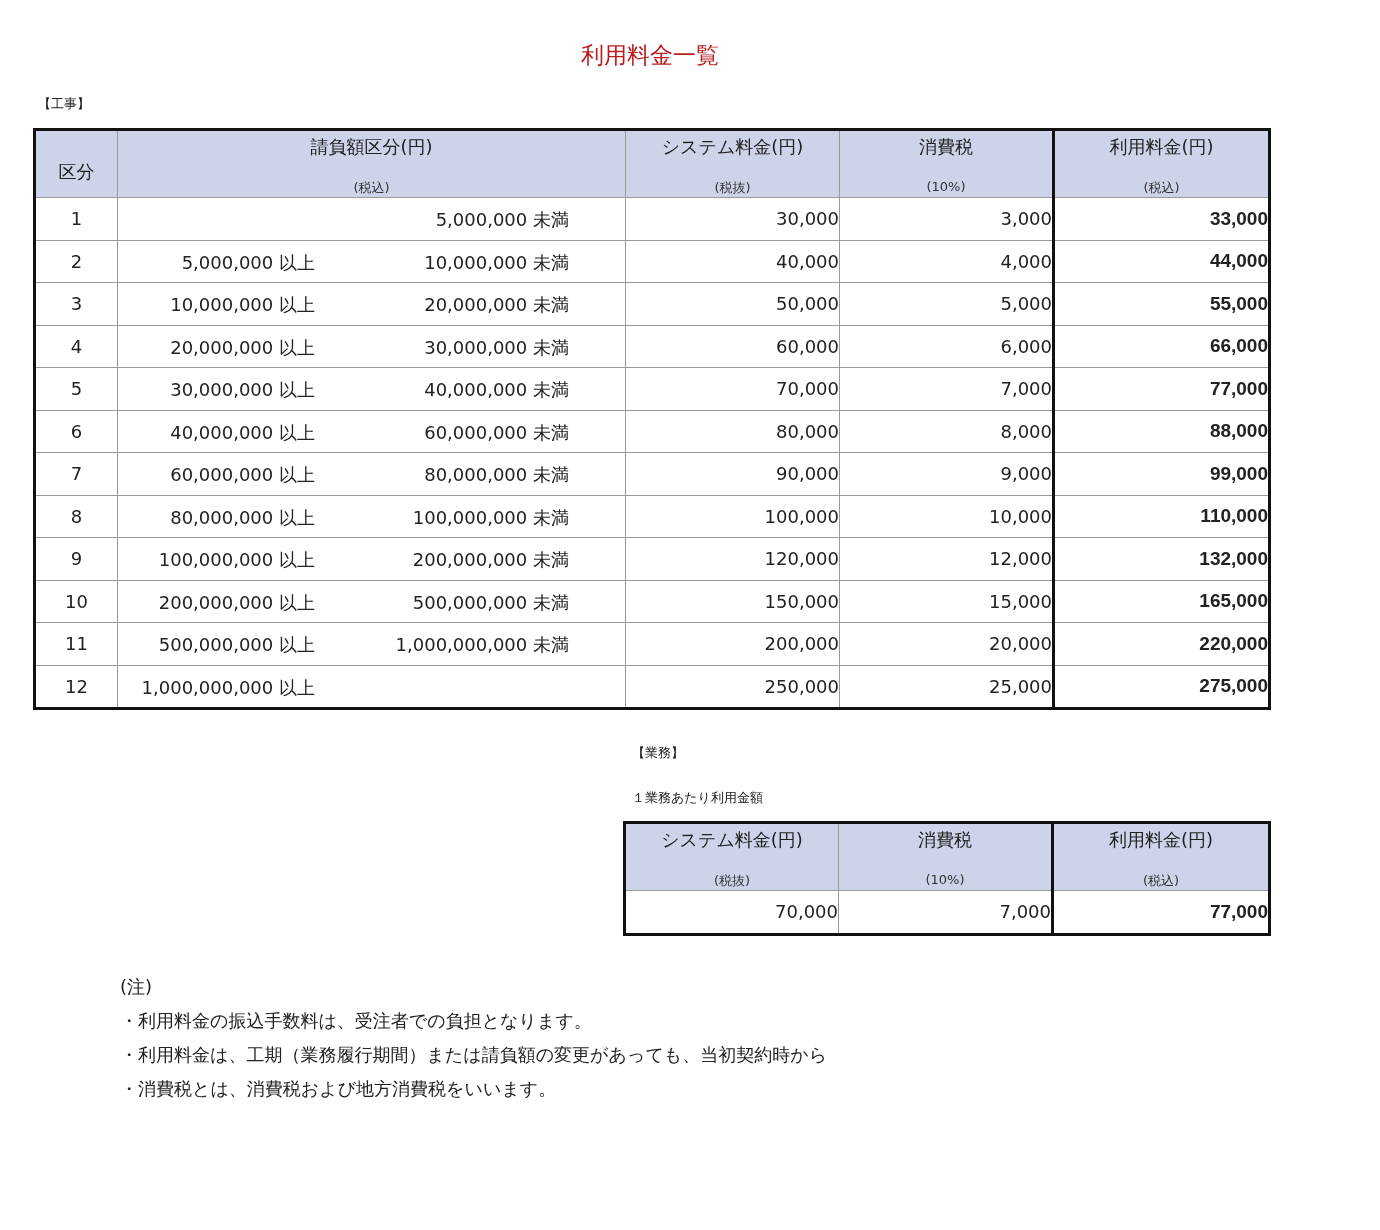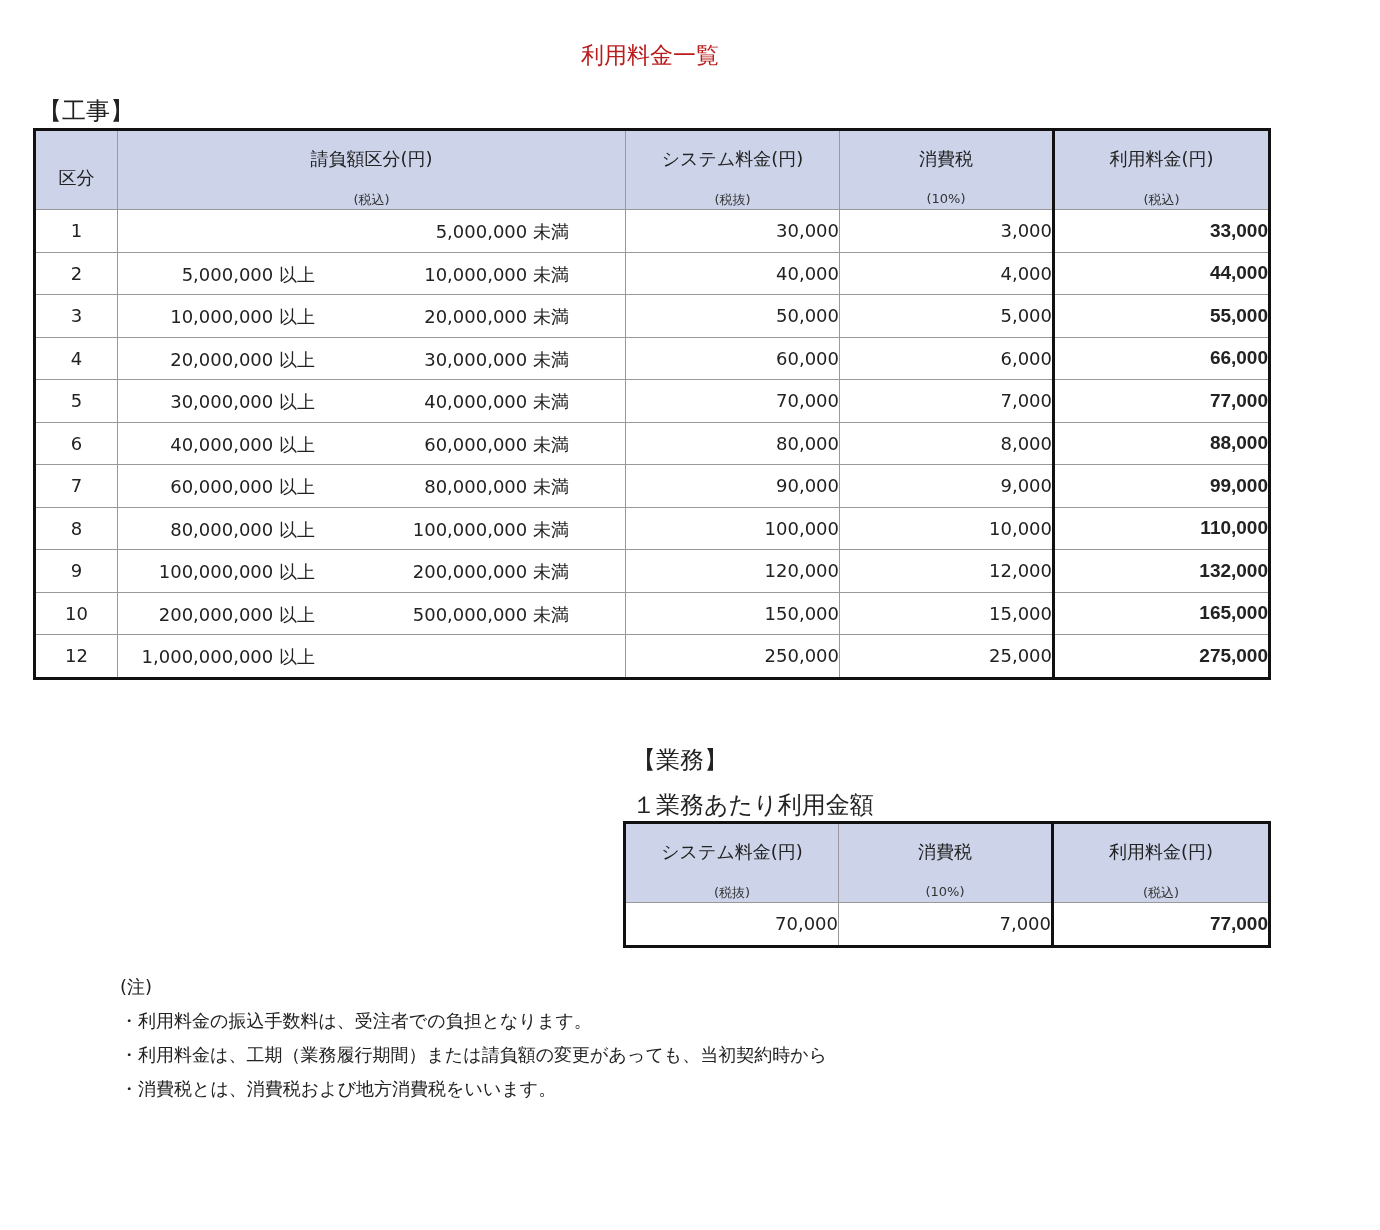--- a/index.html
+++ b/index.html
@@ -1,22 +1,22 @@
 <!DOCTYPE html>
 <html><head>
 <meta charset="utf-8">
 <style>
   html, body { margin:0; padding:0; background:#ffffff; }
   body { width:1380px; height:1230px; position:relative; font-family:"DejaVu Sans","Liberation Sans",sans-serif; color:#222; overflow:hidden; }
   .title { position:absolute; left:0; width:1300px; top:40px; text-align:center; font-size:23px; color:#b91c1c; }
-  .section-label { position:absolute; font-size:24px; }
+  .section-label { position:absolute; font-size:13px; }
   table { border-collapse:collapse; position:absolute; table-layout:fixed; }
   td, th { border:1px solid #999; padding:0; font-weight:normal; }
   th { background:#cdd4ea; height:58px; vertical-align:top; text-align:center; }
-  th .h1 { display:block; font-size:18px; margin-top:16px; }
+  th .h1 { display:block; font-size:18px; margin-top:4px; }
   th .h2 { display:block; font-size:13px; margin-top:20px; color:#333; }
   td { height:41.5px; font-size:18px; background:#fff; }
   .num { text-align:right; }
   .ctr { text-align:center; }
   .bold { font-weight:bold; font-family:"Liberation Sans",sans-serif; font-size:19px; }
   .outer { border:3px solid #111; }
   .thickleft { border-left:3px solid #111 !important; }
   .range { position:relative; }
   .range .lo { position:absolute; right:310px; top:10px; }
   .range .hi { position:absolute; right:56px; top:10px; }
@@ -156,20 +156,30 @@
         <td class="ctr">10</td>
         <td class="range">
           <span class="lo">200,000,000 以上</span>
           <span class="hi">500,000,000 未満</span>
         </td>
         <td class="num">150,000</td>
         <td class="num">15,000</td>
         <td class="num bold thickleft">165,000</td>
       </tr>
       <tr>
+        <td class="ctr">11</td>
+        <td class="range">
+          <span class="lo">500,000,000 以上</span>
+          <span class="hi">1,000,000,000 未満</span>
+        </td>
+        <td class="num">200,000</td>
+        <td class="num">20,000</td>
+        <td class="num bold thickleft">220,000</td>
+      </tr>
+      <tr>
         <td class="ctr">12</td>
         <td class="range">
           <span class="lo">1,000,000,000 以上</span>
           <span class="hi"></span>
         </td>
         <td class="num">250,000</td>
         <td class="num">25,000</td>
         <td class="num bold thickleft">275,000</td>
       </tr>
     </tbody>

